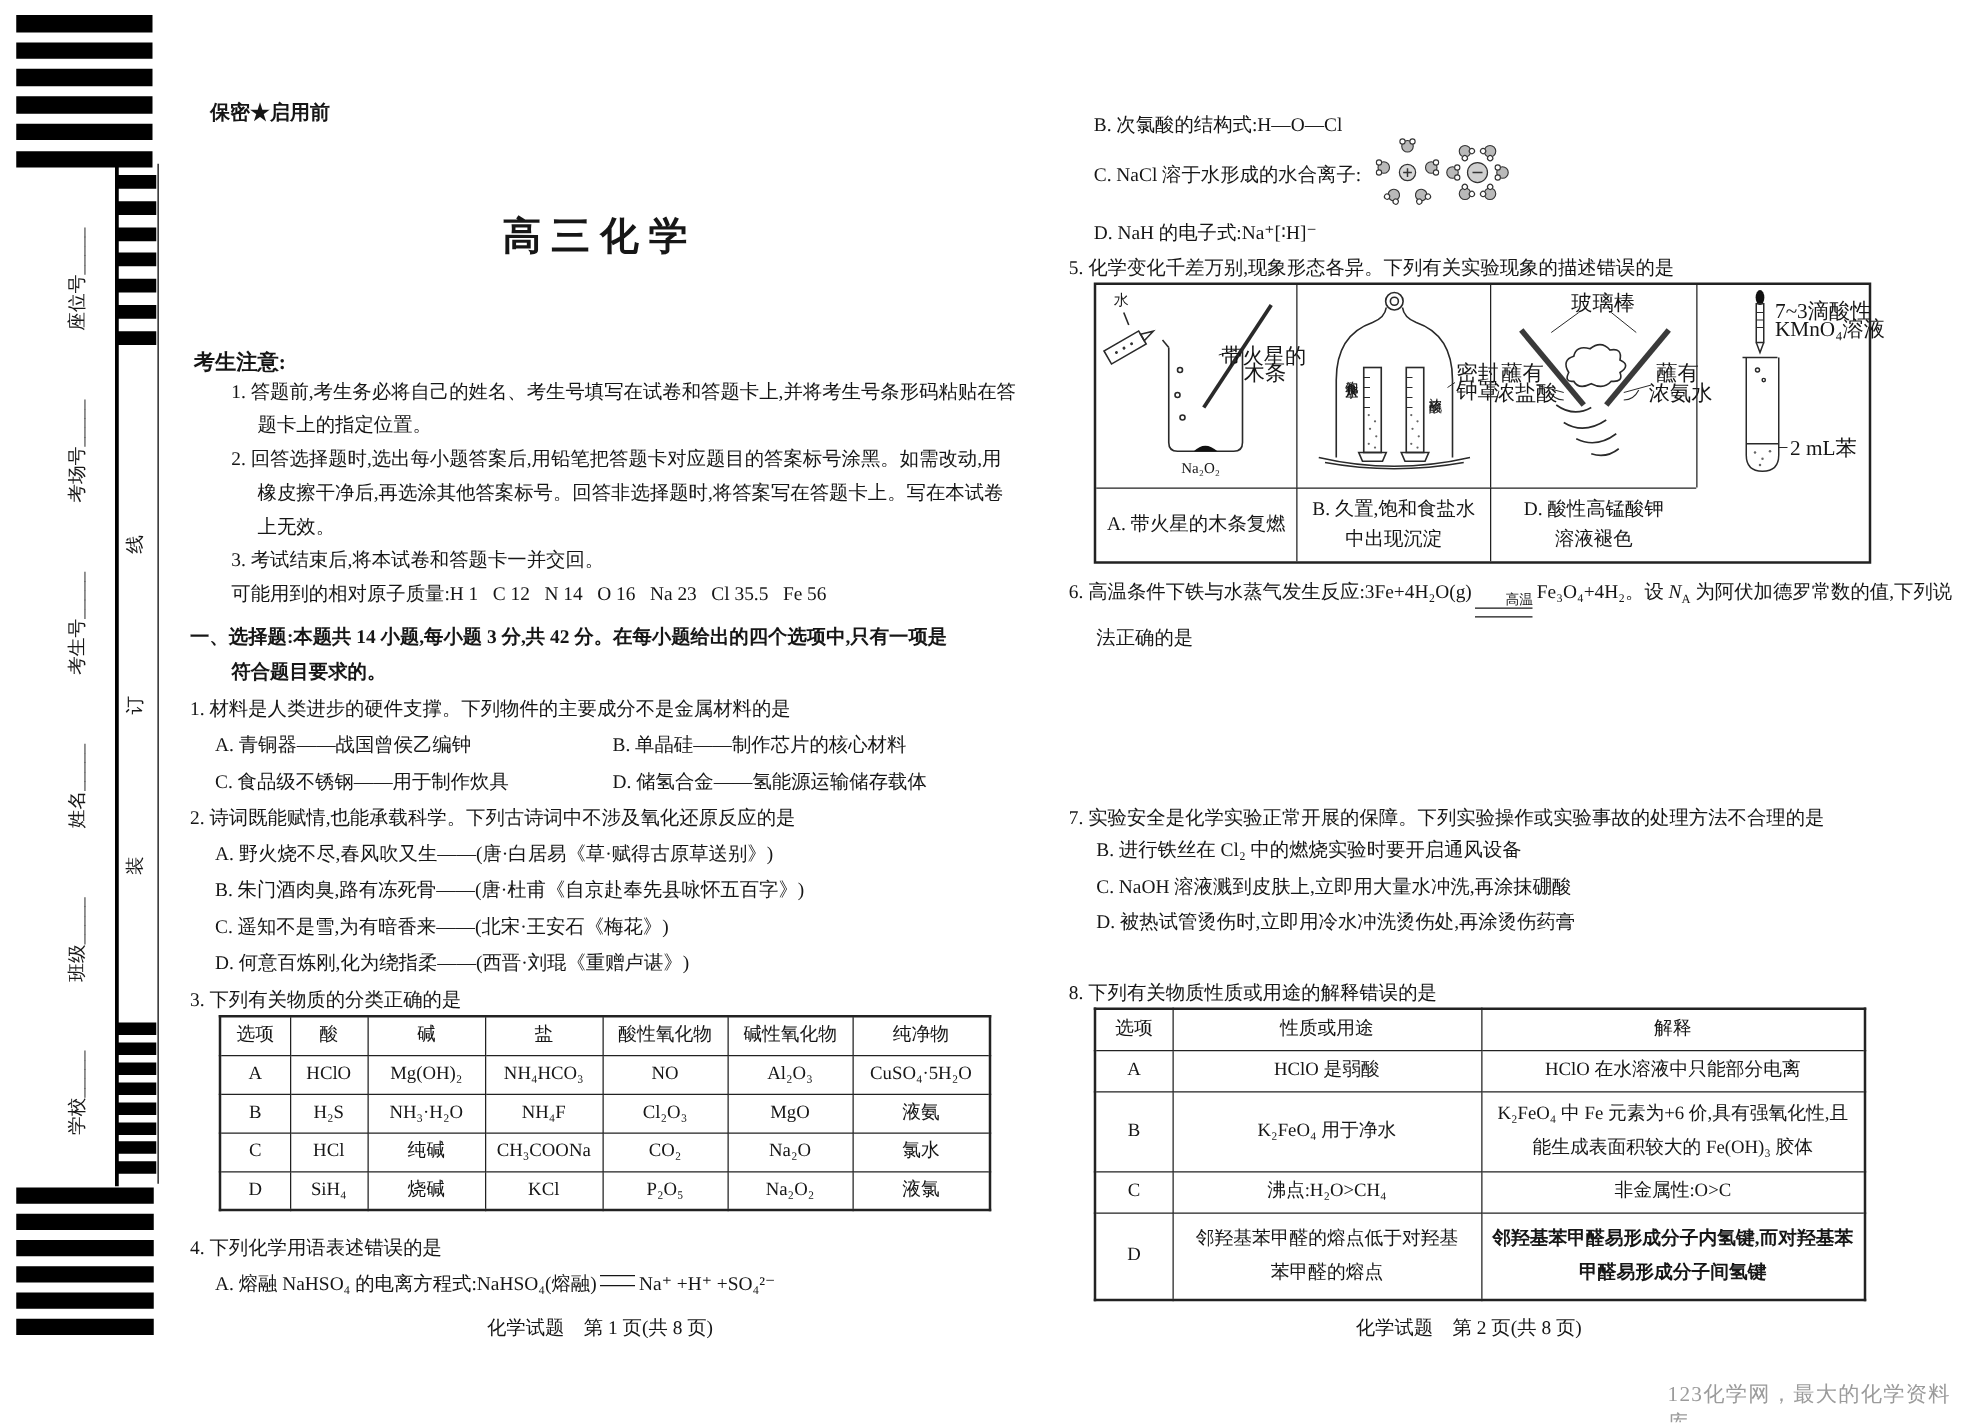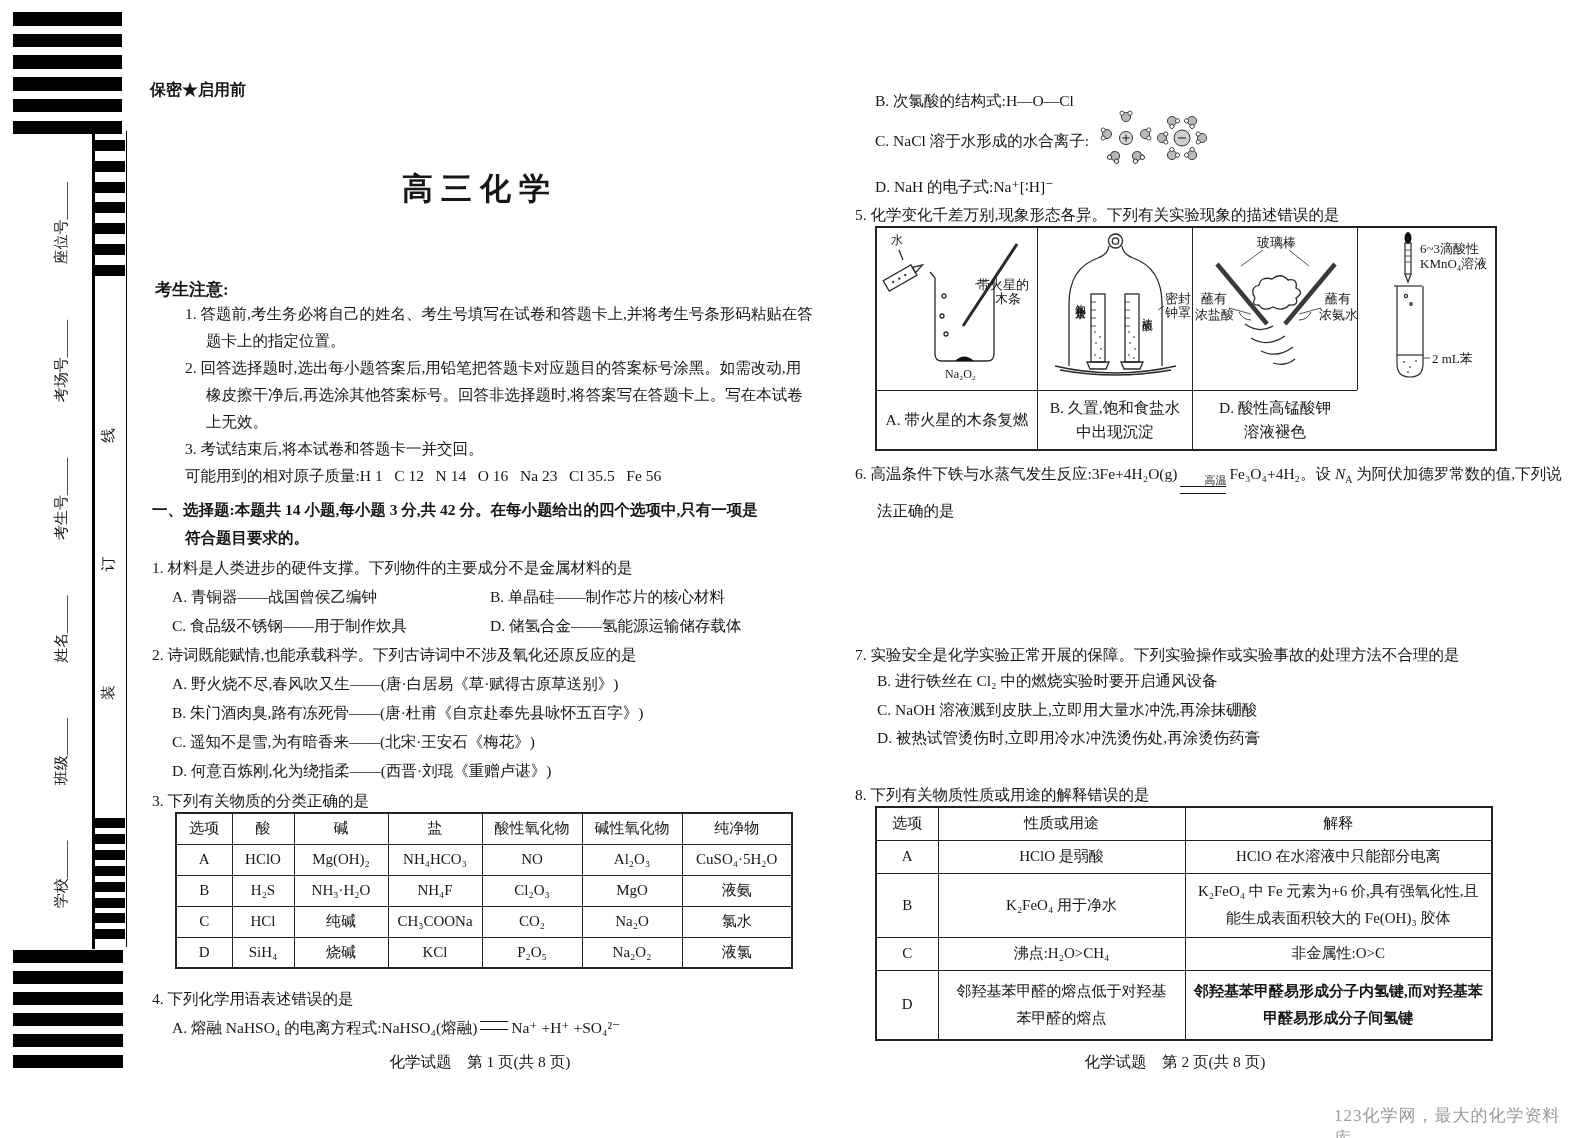--- a/index.html
+++ b/index.html
@@ -30,21 +30,21 @@
   .rxn .bar2{width:46px;height:6px;border-top:1.6px solid #161616;border-bottom:1.6px solid #161616;}
   .q5tbl{display:grid;grid-template-columns:160px 155px 165px 138px;grid-template-rows:162px 59px;
          border:2px solid #222;}
   .q5tbl>div{position:relative;}
   .q5tbl>div:nth-child(n+5){border-top:1.5px solid #222;}
   .q5tbl>div:nth-child(2),.q5tbl>div:nth-child(3),.q5tbl>div:nth-child(4),
   .q5tbl>div:nth-child(6),.q5tbl>div:nth-child(7),.q5tbl>div:nth-child(8){border-left:1px solid #222;}
   .q5cap{display:flex;flex-direction:column;justify-content:center;text-align:center;
          font-size:15.5px;line-height:24px;}
   .fig svg{position:absolute;left:0;top:0;}
-  .dlabel{position:absolute;font-size:13px;line-height:13px;white-space:nowrap;color:#161616;}
+  .dlabel{position:absolute;font-size:17px;line-height:13px;white-space:nowrap;color:#161616;}
   .dvert{writing-mode:vertical-rl;letter-spacing:1px;}
   .footer{font-size:15.5px;text-align:center;}
   .watermark{font-size:17px;color:#9b9b9b;letter-spacing:1px;}
   sub{font-size:10px;}
   i{font-style:italic;}
 </style>
 </head>
 <body>
 
 <div class="sheet">
@@ -89,21 +89,21 @@
     <span>考场号_____</span>
     <span>座位号_____</span>
   </div>
 
   <div class="abs rot" style="left:99px;top:700px;width:272px;height:18px;">
     <span>装</span>
     <span>订</span>
     <span>线</span>
   </div>
 
-  <div class="abs btitle" style="left:150px;top:80px;">保密★启用前</div>
+  <div class="abs btitle" style="left:168px;top:80px;">保密★启用前</div>
 
   <div class="abs doctitle" style="left:150px;top:168px;width:660px;">高三化学</div>
 
   <div class="abs bold" style="left:155px;top:278px;font-size:17px;">考生注意:</div>
 
   <div class="abs notes" style="left:185px;top:300px;width:628px;">
     <div class="n">1. 答题前,考生务必将自己的姓名、考生号填写在试卷和答题卡上,并将考生号条形码粘贴在答题卡上的指定位置。</div>
     <div class="n">2. 回答选择题时,选出每小题答案后,用铅笔把答题卡对应题目的答案标号涂黑。如需改动,用橡皮擦干净后,再选涂其他答案标号。回答非选择题时,将答案写在答题卡上。写在本试卷上无效。</div>
     <div class="n">3. 考试结束后,将本试卷和答题卡一并交回。</div>
     <div class="pre">可能用到的相对原子质量:H 1   C 12   N 14   O 16   Na 23   Cl 35.5   Fe 56</div>
@@ -346,21 +346,21 @@
         <g fill="#666" stroke="none">
           <circle cx="46" cy="134" r="1"></circle>
             <circle cx="52" cy="139" r="1"></circle>
           <circle cx="58" cy="133" r="1"></circle>
             <circle cx="50" cy="144" r="1"></circle>
         </g>
         <circle cx="48" cy="68" r="1.6"></circle>
         <circle cx="53" cy="76" r="1.3"></circle>
         <line x1="72" y1="130" x2="65" y2="130" stroke-width="0.8"></line>
       </svg>
-      <span class="dlabel" style="left:62px;top:14px;">6~3滴酸性</span>
+      <span class="dlabel" style="left:62px;top:14px;">7~3滴酸性</span>
       <span class="dlabel" style="left:62px;top:29px;">KMnO₄溶液</span>
       <span class="dlabel" style="left:74px;top:124px;">2 mL苯</span>
     </div>
 
     <div class="q5cap">
       <div>A. 带火星的木条复燃</div>
     </div>
     <div class="q5cap">
       <div>B. 久置,饱和食盐水</div>
       <div>中出现沉淀</div>

